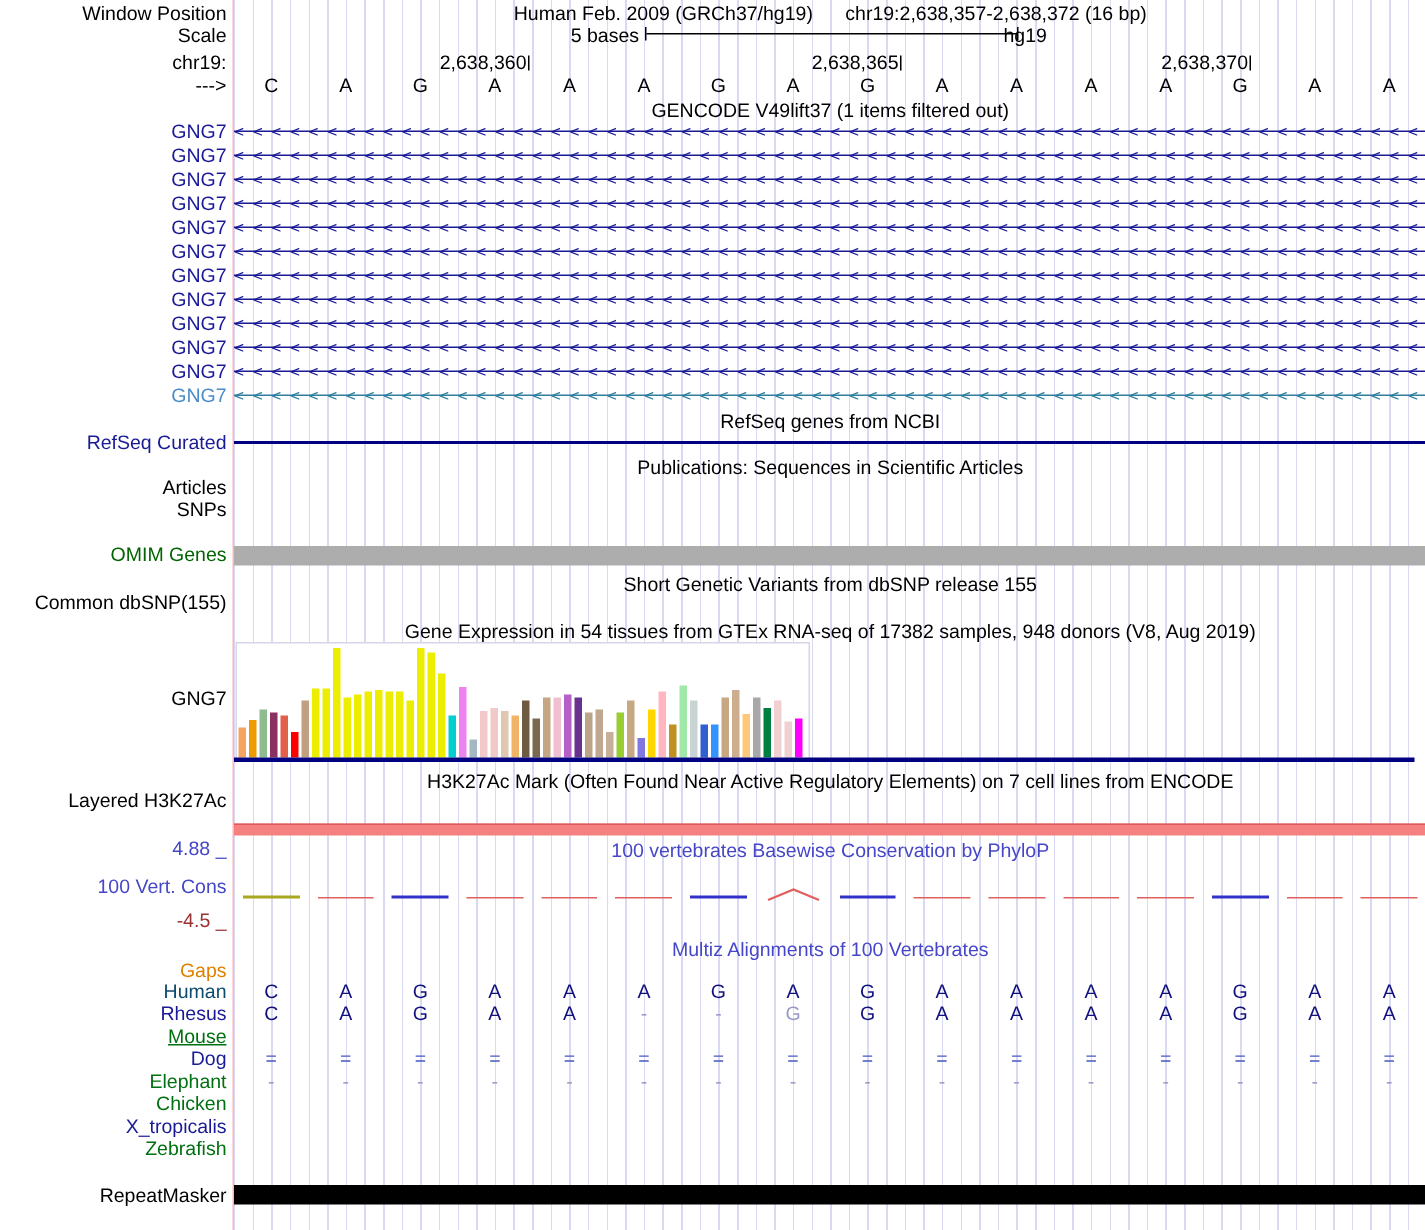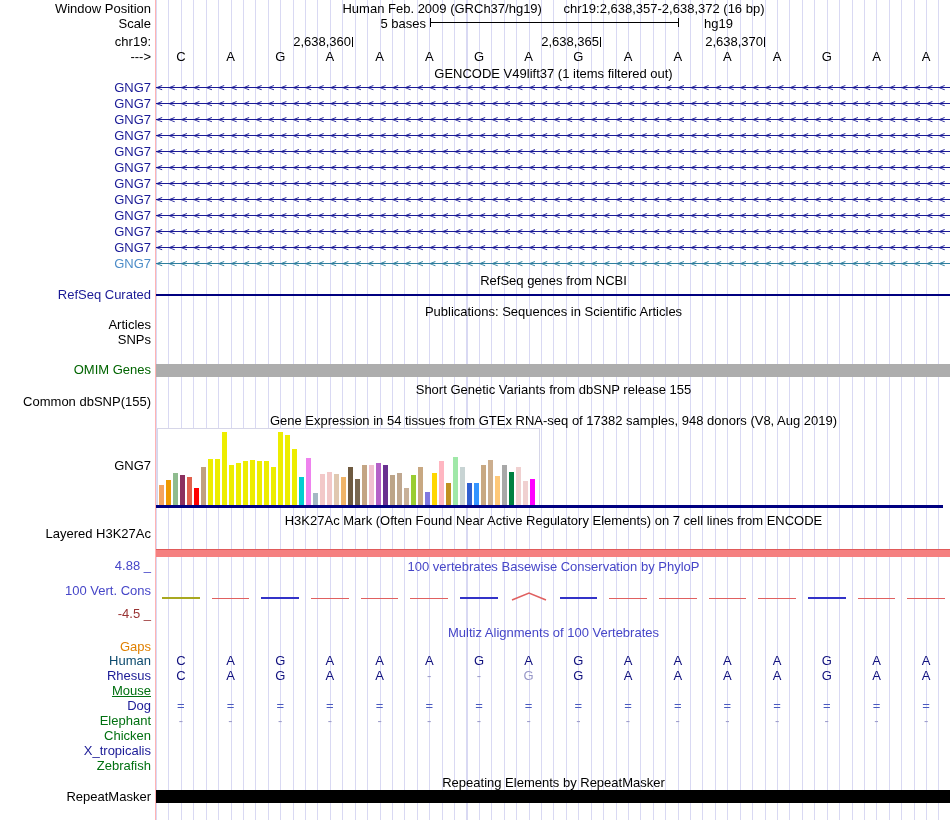--- a/index.html
+++ b/index.html
@@ -74,26 +74,26 @@
 
   <div class="tracks" id="tracks">
 
     <div class="ctitle hdr" style="top:2px">
       <span>Human Feb. 2009 (GRCh37/hg19)</span>
       <span>chr19:2,638,357-2,638,372 (16 bp)</span>
     </div>
 
     <div class="rtext" style="top:17px;left:0;width:270px">5 bases</div>
     <div class="scalebar" style="top:18px;left:274px;width:247px"></div>
-    <div style="position:absolute;top:17px;left:548px;line-height:14px">hg19</div>
+    <div style="position:absolute;top:17px;left:513px;line-height:14px">hg19</div>
 
     <div id="tick-row">
         <div class="rtext" style="top: 35px; left: 0px; width: 197px;"><span>2,638,360</span><span class="tickbar"></span></div>
         <div class="rtext" style="top: 35px; left: 0px; width: 445px;"><span>2,638,365</span><span class="tickbar"></span></div>
-        <div class="rtext" style="top: 35px; left: 0px; width: 609px;"><span>2,638,370</span><span class="tickbar"></span></div>
+        <div class="rtext" style="top: 35px; left: 12px; width: 666px;"><span>2,638,370</span><span class="tickbar"></span></div>
       </div>
 
     <div class="flexrow" id="base-row" style="top:50px">
         <div class="cell">C</div>
         <div class="cell">A</div>
         <div class="cell">G</div>
         <div class="cell">A</div>
         <div class="cell">A</div>
         <div class="cell">A</div>
         <div class="cell">G</div>
@@ -319,16 +319,15 @@
           <div class="cell" style="color: rgb(152, 152, 200);">-</div>
           <div class="cell" style="color: rgb(152, 152, 200);">-</div>
           <div class="cell" style="color: rgb(152, 152, 200);">-</div>
           <div class="cell" style="color: rgb(152, 152, 200);">-</div>
           <div class="cell" style="color: rgb(152, 152, 200);">-</div>
           <div class="cell" style="color: rgb(152, 152, 200);">-</div>
           <div class="cell" style="color: rgb(152, 152, 200);">-</div>
         </div>
       </div>
 
-    <div class="ctitle" style="top:776px">Repeating Elements by RepeatMasker</div>
     <div class="hline" style="top:790px;height:13px;background:#000"></div>
   </div>
 </div>
 
 </body></html>

